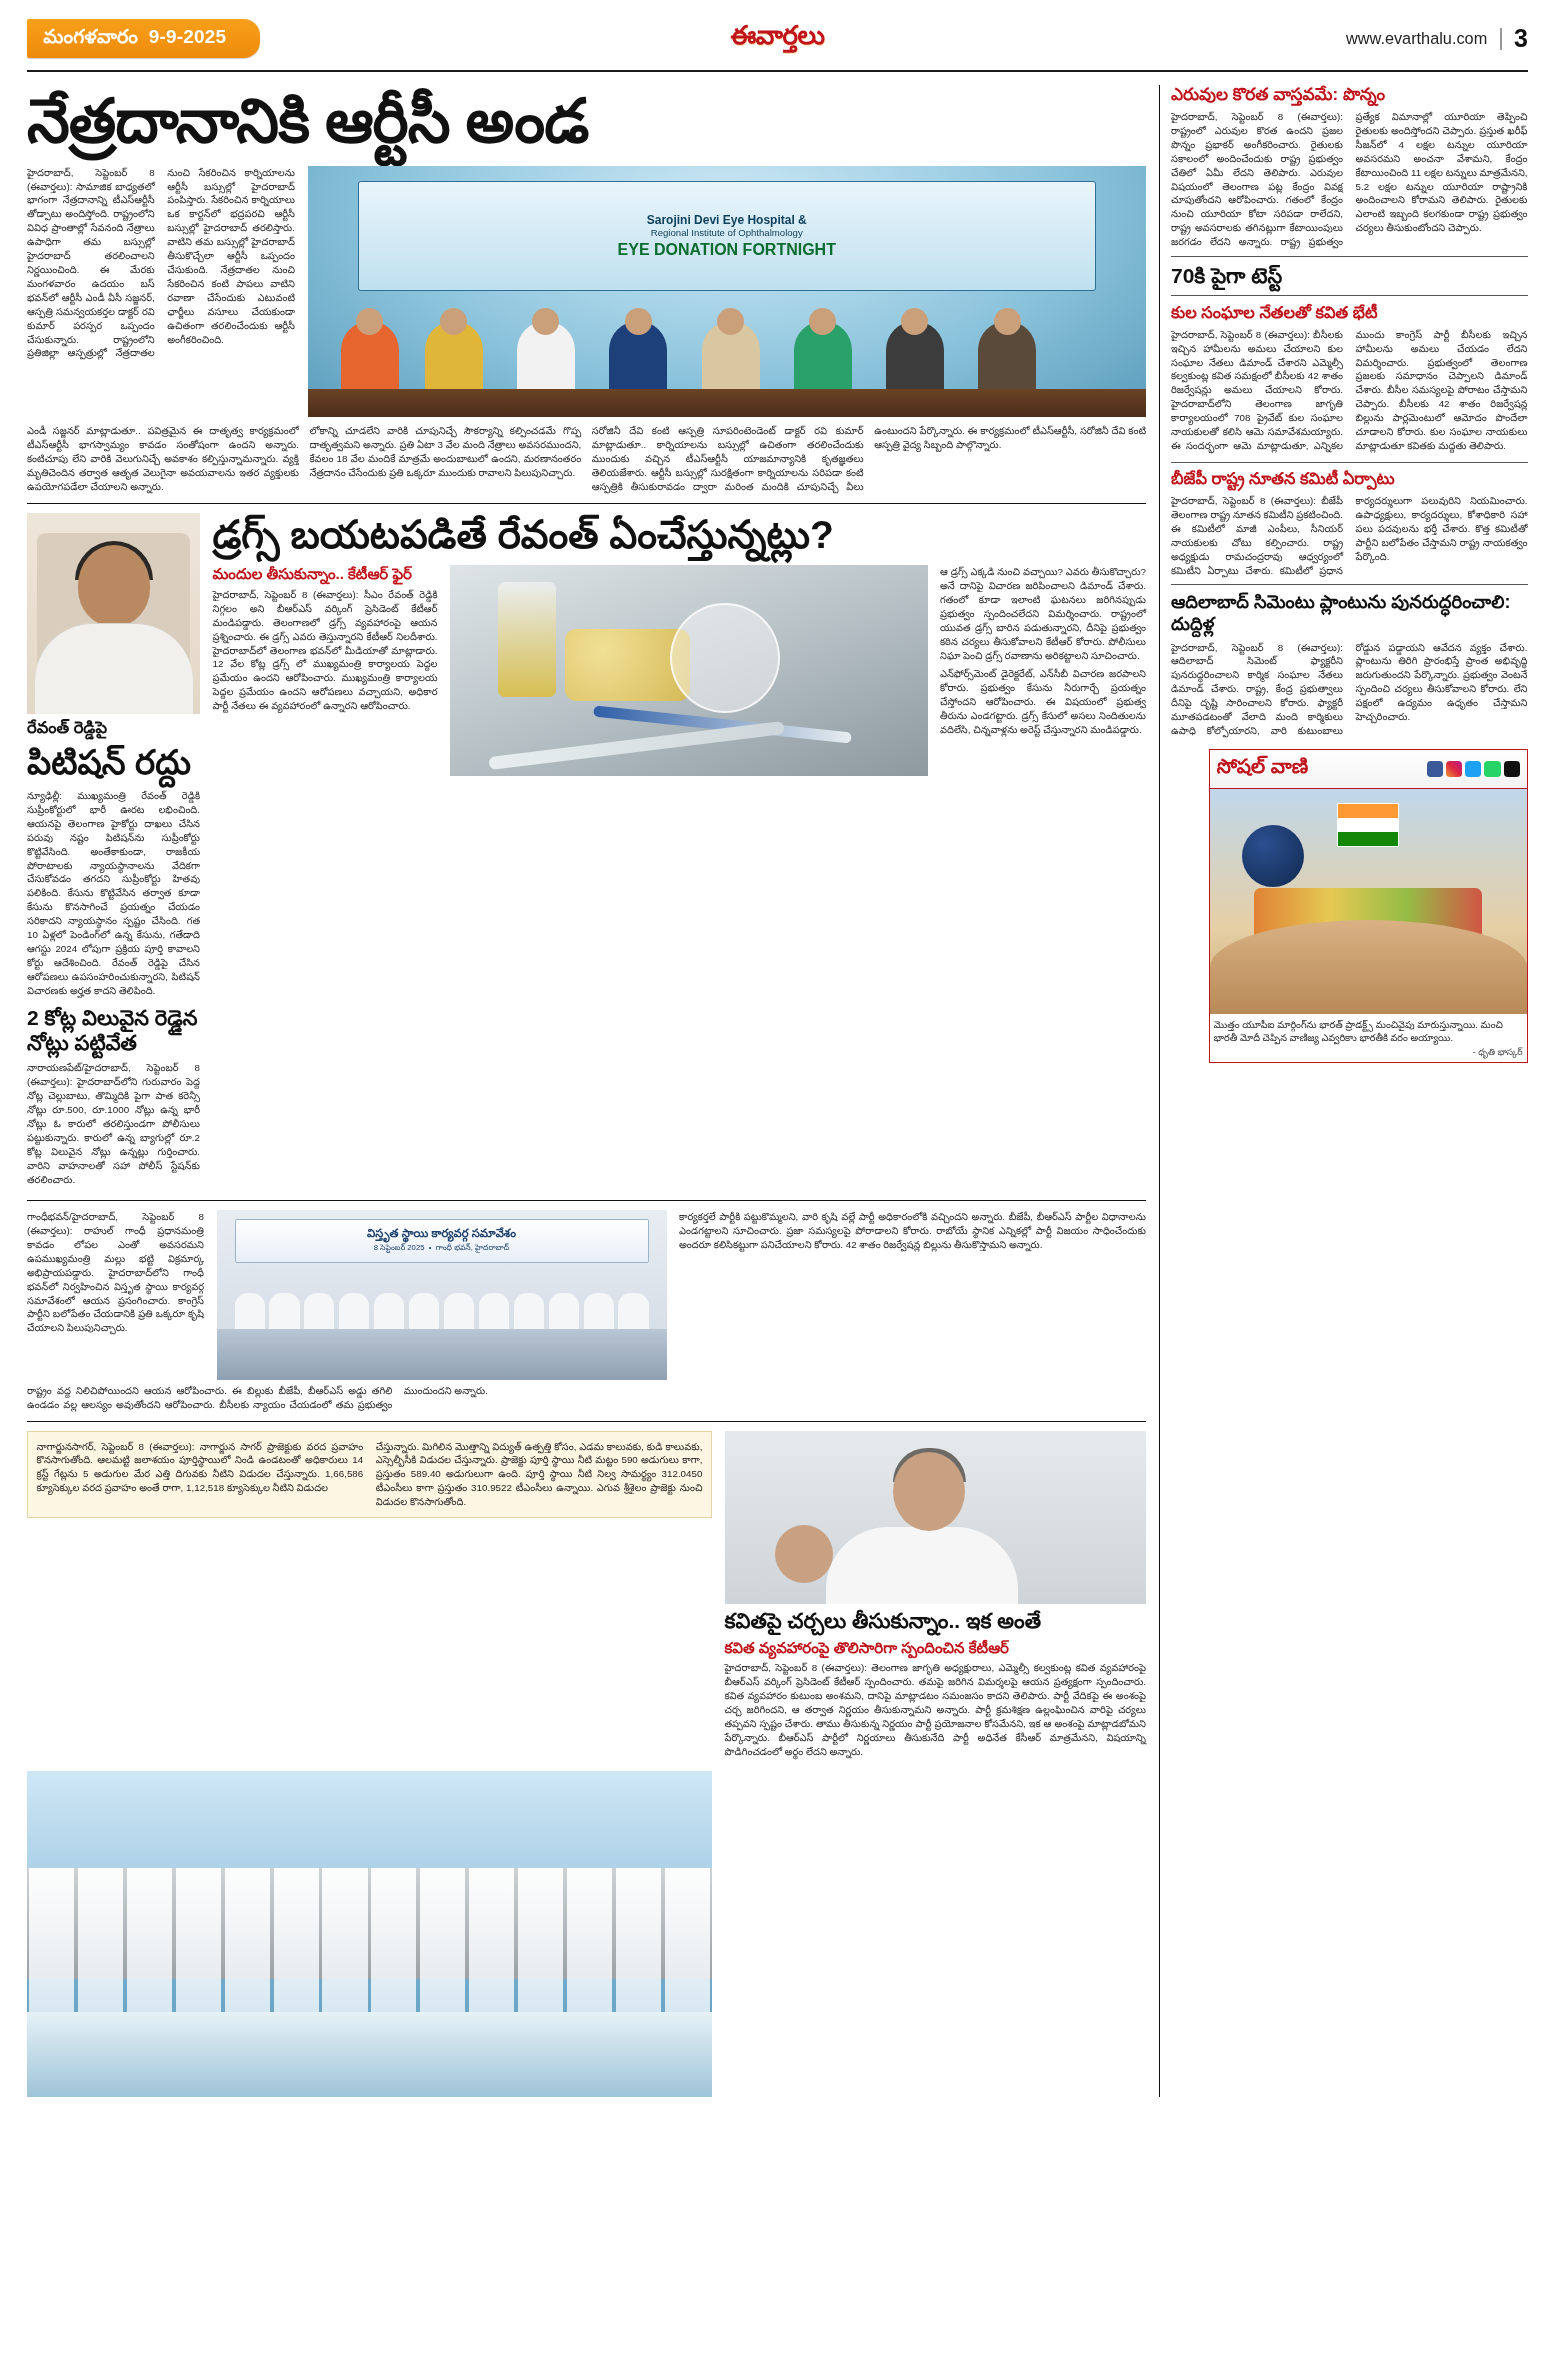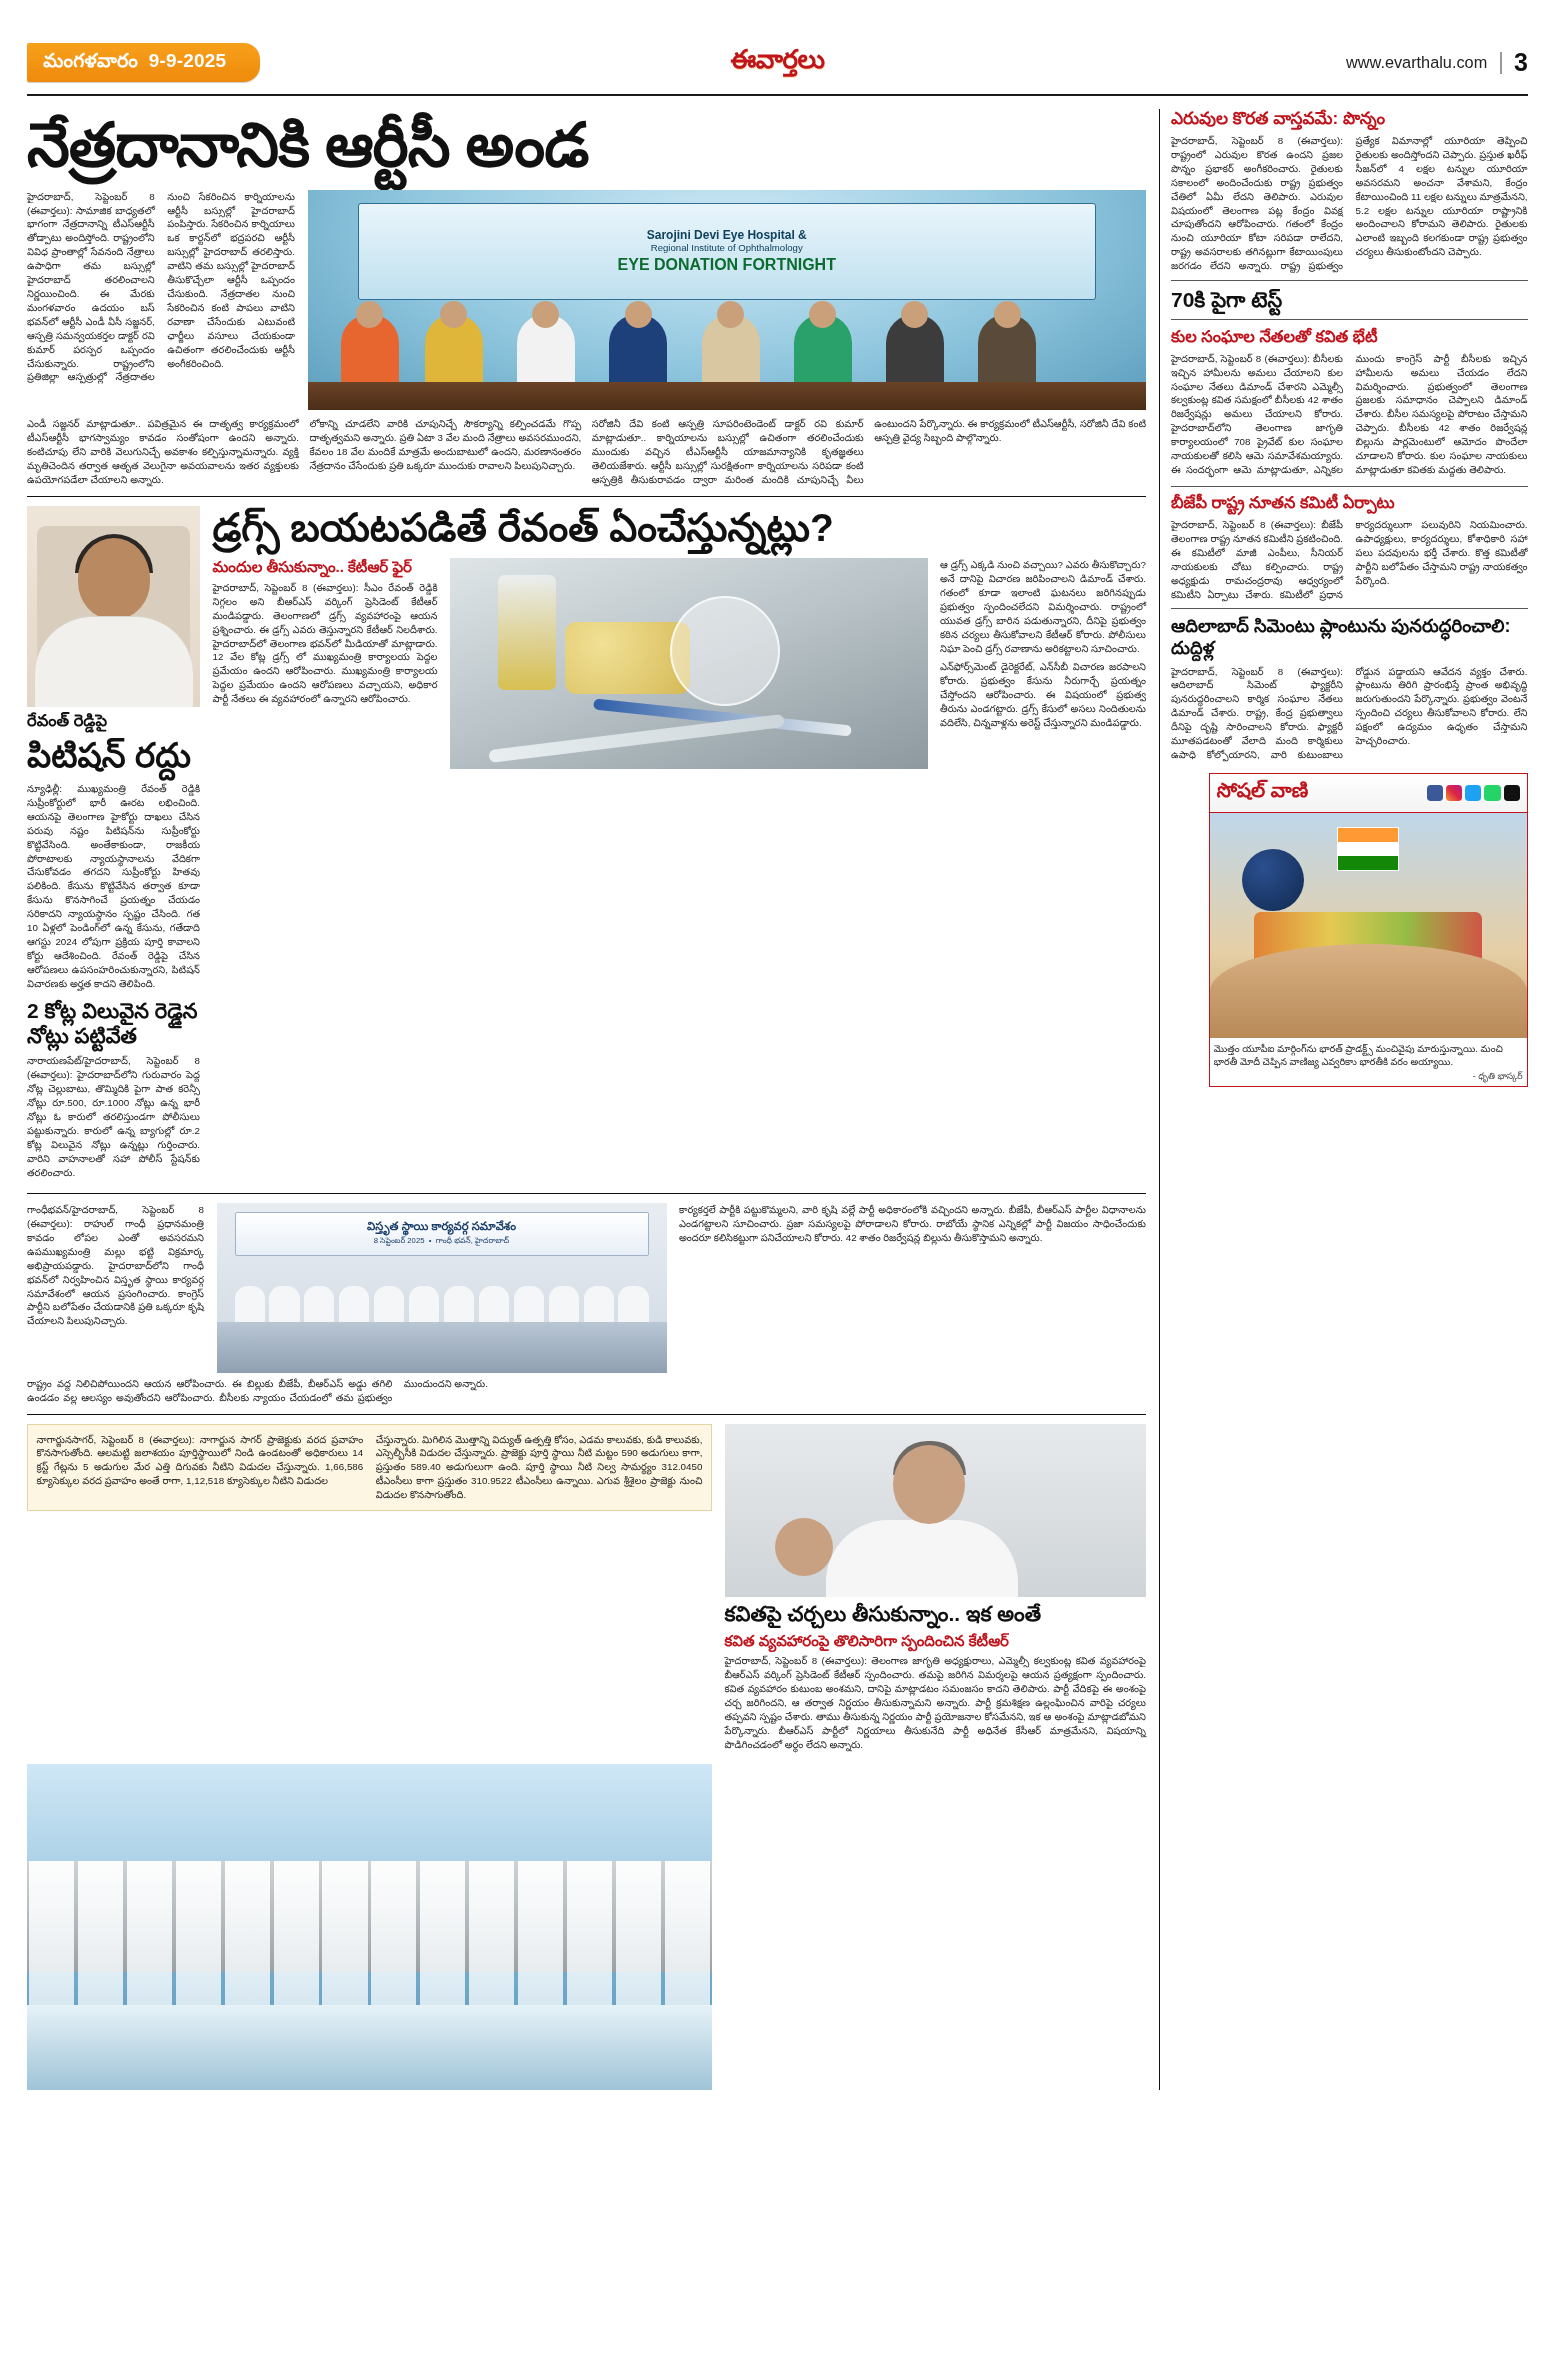--- a/index.html
+++ b/index.html
@@ -9,21 +9,21 @@
     height: 2377px;
     background: #ffffff;
     font-family: "Liberation Sans", sans-serif;
     color: #111;
     position: relative;
   }
   .page {
     position: relative;
     width: 1555px;
     height: 2377px;
-    padding: 38px 27px;
+    padding: 14px 27px;
   }
 
   
   .masthead {
     position: relative;
     height: 58px;
     display: flex;
     align-items: center;
     border-bottom: 2.4px solid #1a1a1a;
     padding-bottom: 6.7px;
@@ -132,21 +132,21 @@
 
   
   .rule { border-top: 1.4px solid #111; margin: 9.6px 0 8.6px 0; }
   .rule-thin { border-top: 0.7px solid #555; margin: 6.7px 0; }
 
   
   .photo { position: relative; overflow: hidden; background: #ccc; }
 
   
   .ph-event {
-    height: 220px;
+    height: 251px;
     background:
       radial-gradient(ellipse at 50% 18%, #cfe9f5 0%, #8fc6de 55%, #5a9cbb 100%);
     position: relative;
   }
   .ph-event .banner {
     position: absolute; left: 6%; right: 6%; top: 6%; height: 44%;
     background: linear-gradient(180deg,#e9f5fb,#bfe0ef);
     border: 1.4px solid #2f6f93; border-radius: 2.9px;
     display: flex; flex-direction: column; align-items: center; justify-content: center;
     color: #10415c; text-align: center;

